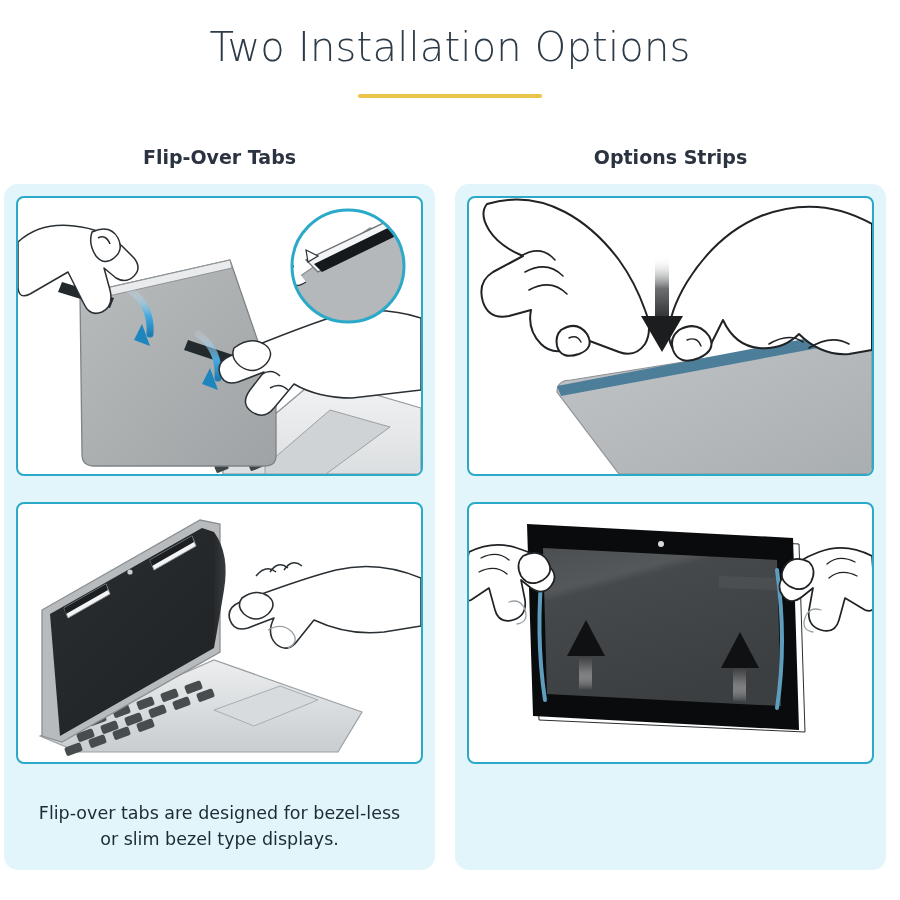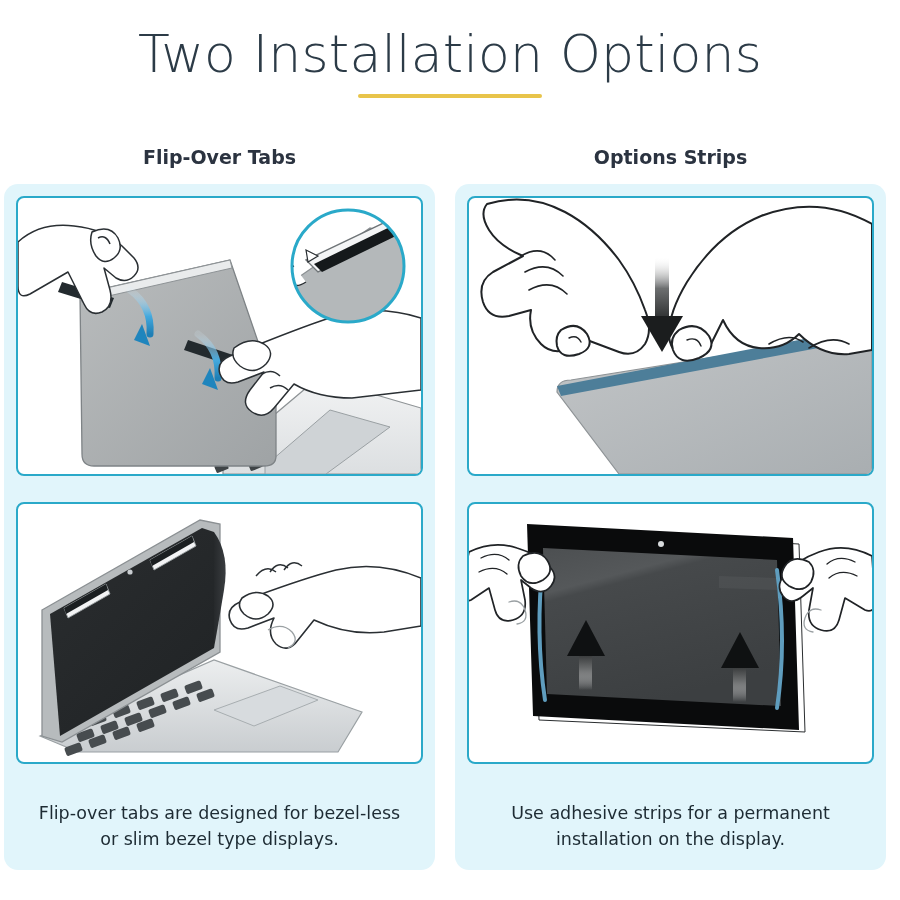--- a/index.html
+++ b/index.html
@@ -8,21 +8,21 @@
     background:#ffffff;
     font-family:"Liberation Sans", sans-serif;
     overflow:hidden;
   }
   .page{position:relative;width:900px;height:900px;}
 
   
   .title{
     position:absolute;left:0;top:24px;width:900px;
     text-align:center;
-    font-size:52px;
+    font-size:40px;
     font-weight:300;
     letter-spacing:0.2px;
     color:#2c3b47;
     font-family:"DejaVu Sans", sans-serif;
   }
   .title-rule{
     position:absolute;left:358px;top:94px;
     width:184px;height:4px;border-radius:2px;
     background:#e8c44a;
   }
@@ -322,18 +322,17 @@
 
             <g fill="#ffffff" stroke="#202326" stroke-width="1.7" stroke-linejoin="round" stroke-linecap="round">
               <path d="M403 52 Q376 38 350 48 Q328 56 316 70 Q306 82 314 92 Q322 102 334 92 L344 84 L340 106 Q338 122 352 126 Q366 130 370 116 L376 94 L396 106 Q406 110 406 96 Z"></path>
               <path d="M340 58 q-16 -8 -24 4 q-8 12 4 20 q14 8 22 -4 q6 -12 -2 -20 Z"></path>
               <path d="M386 58 q-16 -8 -28 2 M388 72 q-16 -8 -28 2" fill="none" stroke-width="1.3"></path>
               <path d="M352 106 q-12 -4 -16 8 q-4 12 8 14" fill="none" stroke-width="1.3" stroke="#9aa0a3"></path>
             </g>
           </svg>
         </div>
 
-        <div class="caption">Use adhesive strips for a permanent installation on the display.</div>
       </div>
     </div>
 
   </div>
 </div>
 
 </body></html>

